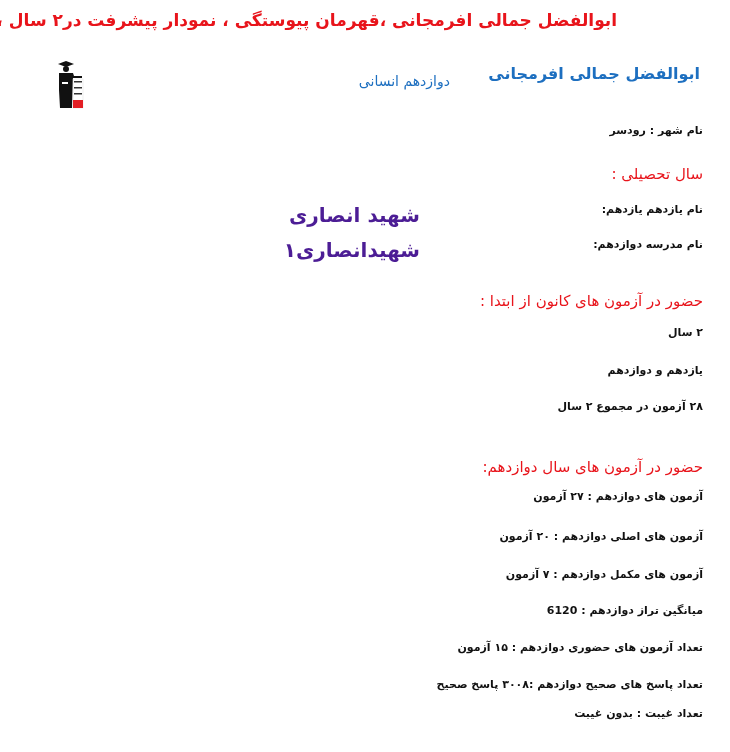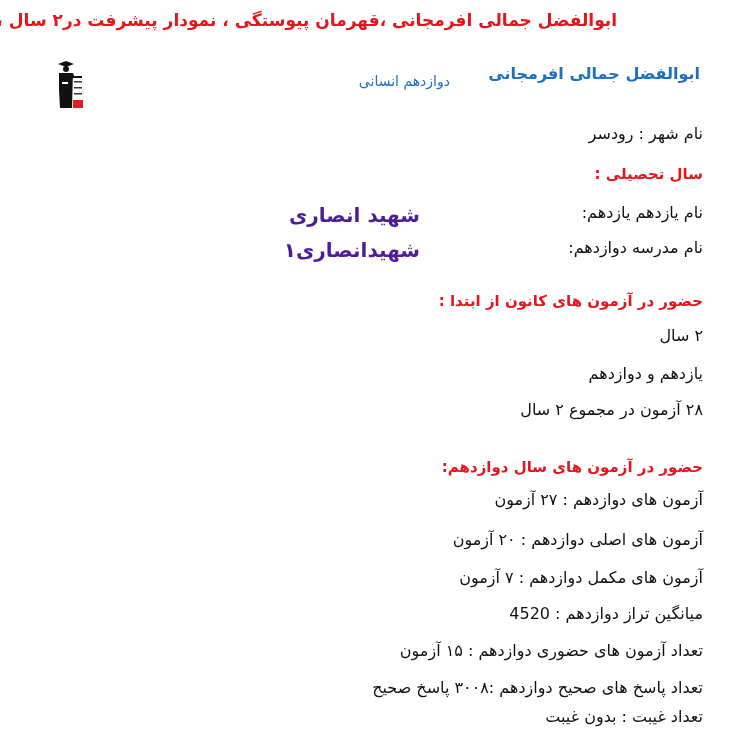--- a/index.html
+++ b/index.html
@@ -39,28 +39,28 @@
       letter-spacing: -0.5px;
     }
     .grade-sub {
       top: 73px;
       right: 280px;
       font-size: 14px;
       font-weight: normal;
       color: #1d6fc0;
     }
     .line {
-      font-size: 16px;
-      font-weight: normal;
+      font-size: 11px;
+      font-weight: bold;
       color: #111111;
       right: 27px;
     }
     .red {
       font-size: 15px;
-      font-weight: bold;
+      font-weight: normal;
       color: #e8141b;
       right: 27px;
     }
     .val {
       font-size: 20px;
       font-weight: bold;
       color: #4c1d95;
     }
   </style>
 </head>
@@ -96,16 +96,16 @@
 
 <div class="abs red" style="top:292px;">حضور در آزمون های کانون از ابتدا :</div>
 <div class="abs line" style="top:326px;margin-left:23px;">۲ سال</div>
 <div class="abs line" style="top:364px;">یازدهم و دوازدهم</div>
 <div class="abs line" style="top:400px;">۲۸ آزمون در مجموع ۲ سال</div>
 
 <div class="abs red" style="top:458px;">حضور در آزمون های سال دوازدهم:</div>
 <div class="abs line" style="top:490px;">آزمون های دوازدهم : ۲۷ آزمون</div>
 <div class="abs line" style="top:530px;">آزمون های اصلی دوازدهم : ۲۰ آزمون</div>
 <div class="abs line" style="top:568px;">آزمون های مکمل دوازدهم : ۷ آزمون</div>
-<div class="abs line" style="top:604px;">میانگین تراز دوازدهم : 4520</div>
+<div class="abs line" style="top:604px;">میانگین تراز دوازدهم : 6120</div>
 <div class="abs line" style="top:641px;">تعداد آزمون های حضوری دوازدهم : ۱۵ آزمون</div>
 <div class="abs line" style="top:678px;">تعداد پاسخ های صحیح دوازدهم :۳۰۰۸ پاسخ صحیح</div>
 <div class="abs line" style="top:707px;">تعداد غیبت : بدون غیبت</div>
 
 </body></html>

